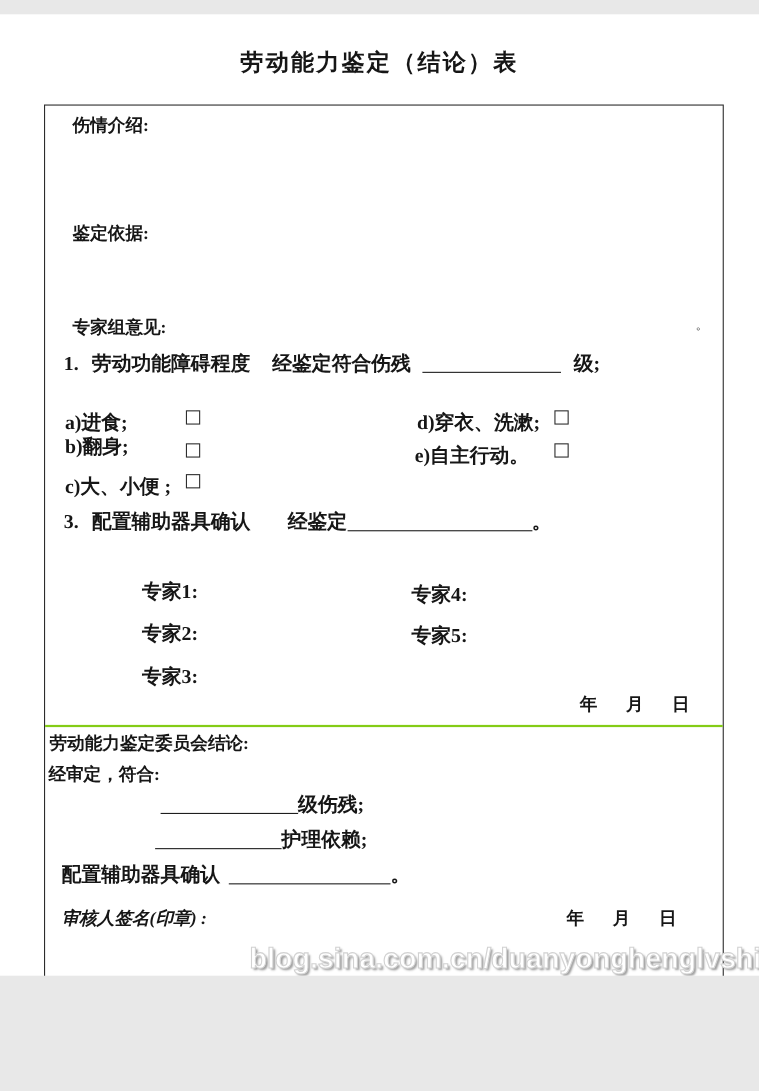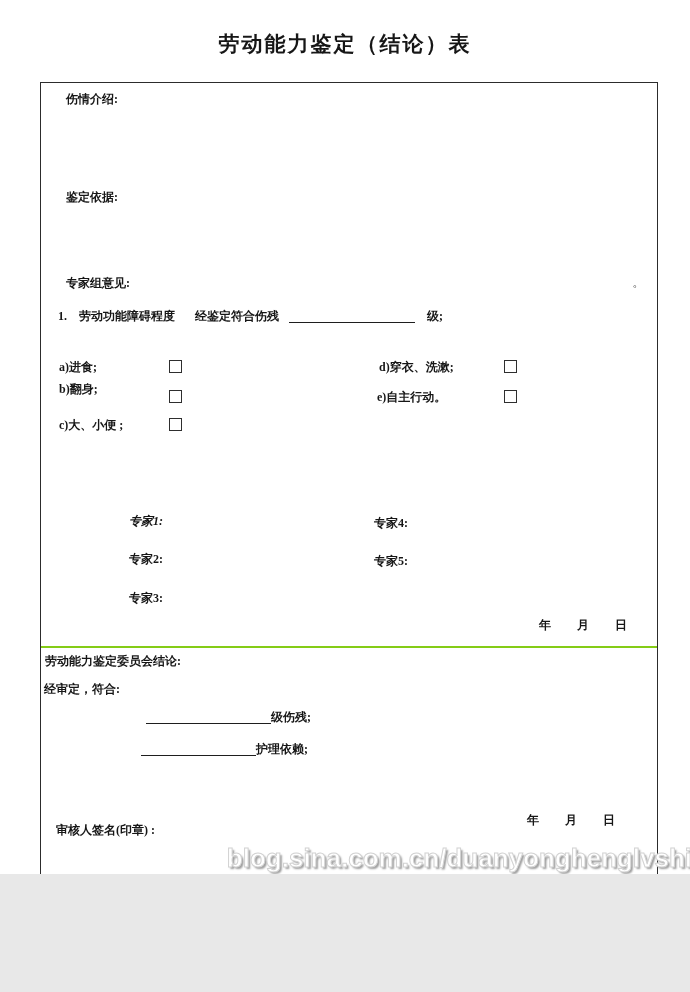--- a/index.html
+++ b/index.html
@@ -1,24 +1,24 @@
 <!DOCTYPE html>
 <html><head>
 <meta charset="utf-8">
 <style>
   html,body{margin:0;padding:0;background:#e8e8e8;}
   .page{
-    position:relative;width:690px;height:874px;margin:0 auto;
+    position:relative;width:690px;height:874px;margin:13px auto;
     background:#ffffff;overflow:hidden;
     font-family:"Liberation Serif","DejaVu Serif",serif;
     color:#161616;font-weight:600;
   }
   .abs{position:absolute;white-space:nowrap;}
-  .t15{font-size:12px;line-height:1.15;}
-  .t16{font-size:12px;line-height:1.15;text-align:right;}
+  .t15{font-size:18px;line-height:1.15;}
+  .t16{font-size:16px;line-height:1.15;text-align:right;}
   .title{
     left:0;top:30px;width:100%;text-align:center;
     font-size:21px;font-weight:700;letter-spacing:2px;
   }
   .box{
     position:absolute;left:40px;top:82px;width:616px;height:811px;
     border:1.6px solid #2c2c2c;
   }
   .committee{
     position:absolute;left:0;top:563px;width:100%;height:248px;
@@ -76,23 +76,26 @@
     <div class="checkbox" style="left:463px;top:277px;"></div>
 
     <div class="abs t15" style="left:18px;top:300px;font-family:Liberation Serif, serif;">b)翻身;</div>
     <div class="checkbox" style="left:128px;top:307px;"></div>
     <div class="abs t15" style="left:336px;top:308px;">e)自主行动。</div>
     <div class="checkbox" style="left:463px;top:307px;"></div>
 
     <div class="abs t15" style="left:18px;top:336px;">c)大、小便 ;</div>
     <div class="checkbox" style="left:128px;top:335px;"></div>
 
+    <div class="abs t15" style="left:17px;top:368px;">
+      <span>3.</span><span class="gap12">配置辅助器具确认</span><span class="gap34">经鉴定</span><span class="blank" style="width:168px;"></span><span>。</span>
+    </div>
 
 
-    <div class="abs t15" style="left:88px;top:432px;font-style:italic;">专家1:</div>
+    <div class="abs t15" style="left:88px;top:432px;">专家1:</div>
     <div class="abs t15" style="left:333px;top:434px;">专家4:</div>
     <div class="abs t15" style="left:88px;top:470px;">专家2:</div>
     <div class="abs t15" style="left:333px;top:472px;">专家5:</div>
     <div class="abs t15" style="left:88px;top:509px;">专家3:</div>
 
     <div class="abs t16 daterow" style="right:30px;top:536px;">
       <span>年</span>
       <span>月</span>
       <span>日</span>
     </div>
@@ -103,22 +106,25 @@
       <div class="abs t16" style="left:3px;top:35px;">经审定，符合:</div>
 
       <div class="abs t15" style="left:105px;top:60px;">
         <span class="blank" style="width:125px;"></span><span>级伤残;</span>
       </div>
 
       <div class="abs t15" style="left:100px;top:92px;">
         <span class="blank" style="width:115px;"></span><span>护理依赖;</span>
       </div>
 
+      <div class="abs t15" style="left:15px;top:124px;">
+        <span>配置辅助器具确认</span><span class="blank gap8" style="width:147px;"></span><span>。</span>
+      </div>
 
-      <div class="abs t16" style="left:15px;top:176px;">审核人签名(印章) :</div>
+      <div class="abs t16" style="left:15px;top:166px;font-style:italic;">审核人签名(印章) :</div>
       <div class="fieldarea" style="left:170px;top:160px;width:280px;height:30px;"></div>
 
       <div class="abs t16 daterow" style="right:42px;top:166px;">
         <span>年</span>
         <span>月</span>
         <span>日</span>
       </div>
 
     </div>
   </div>

